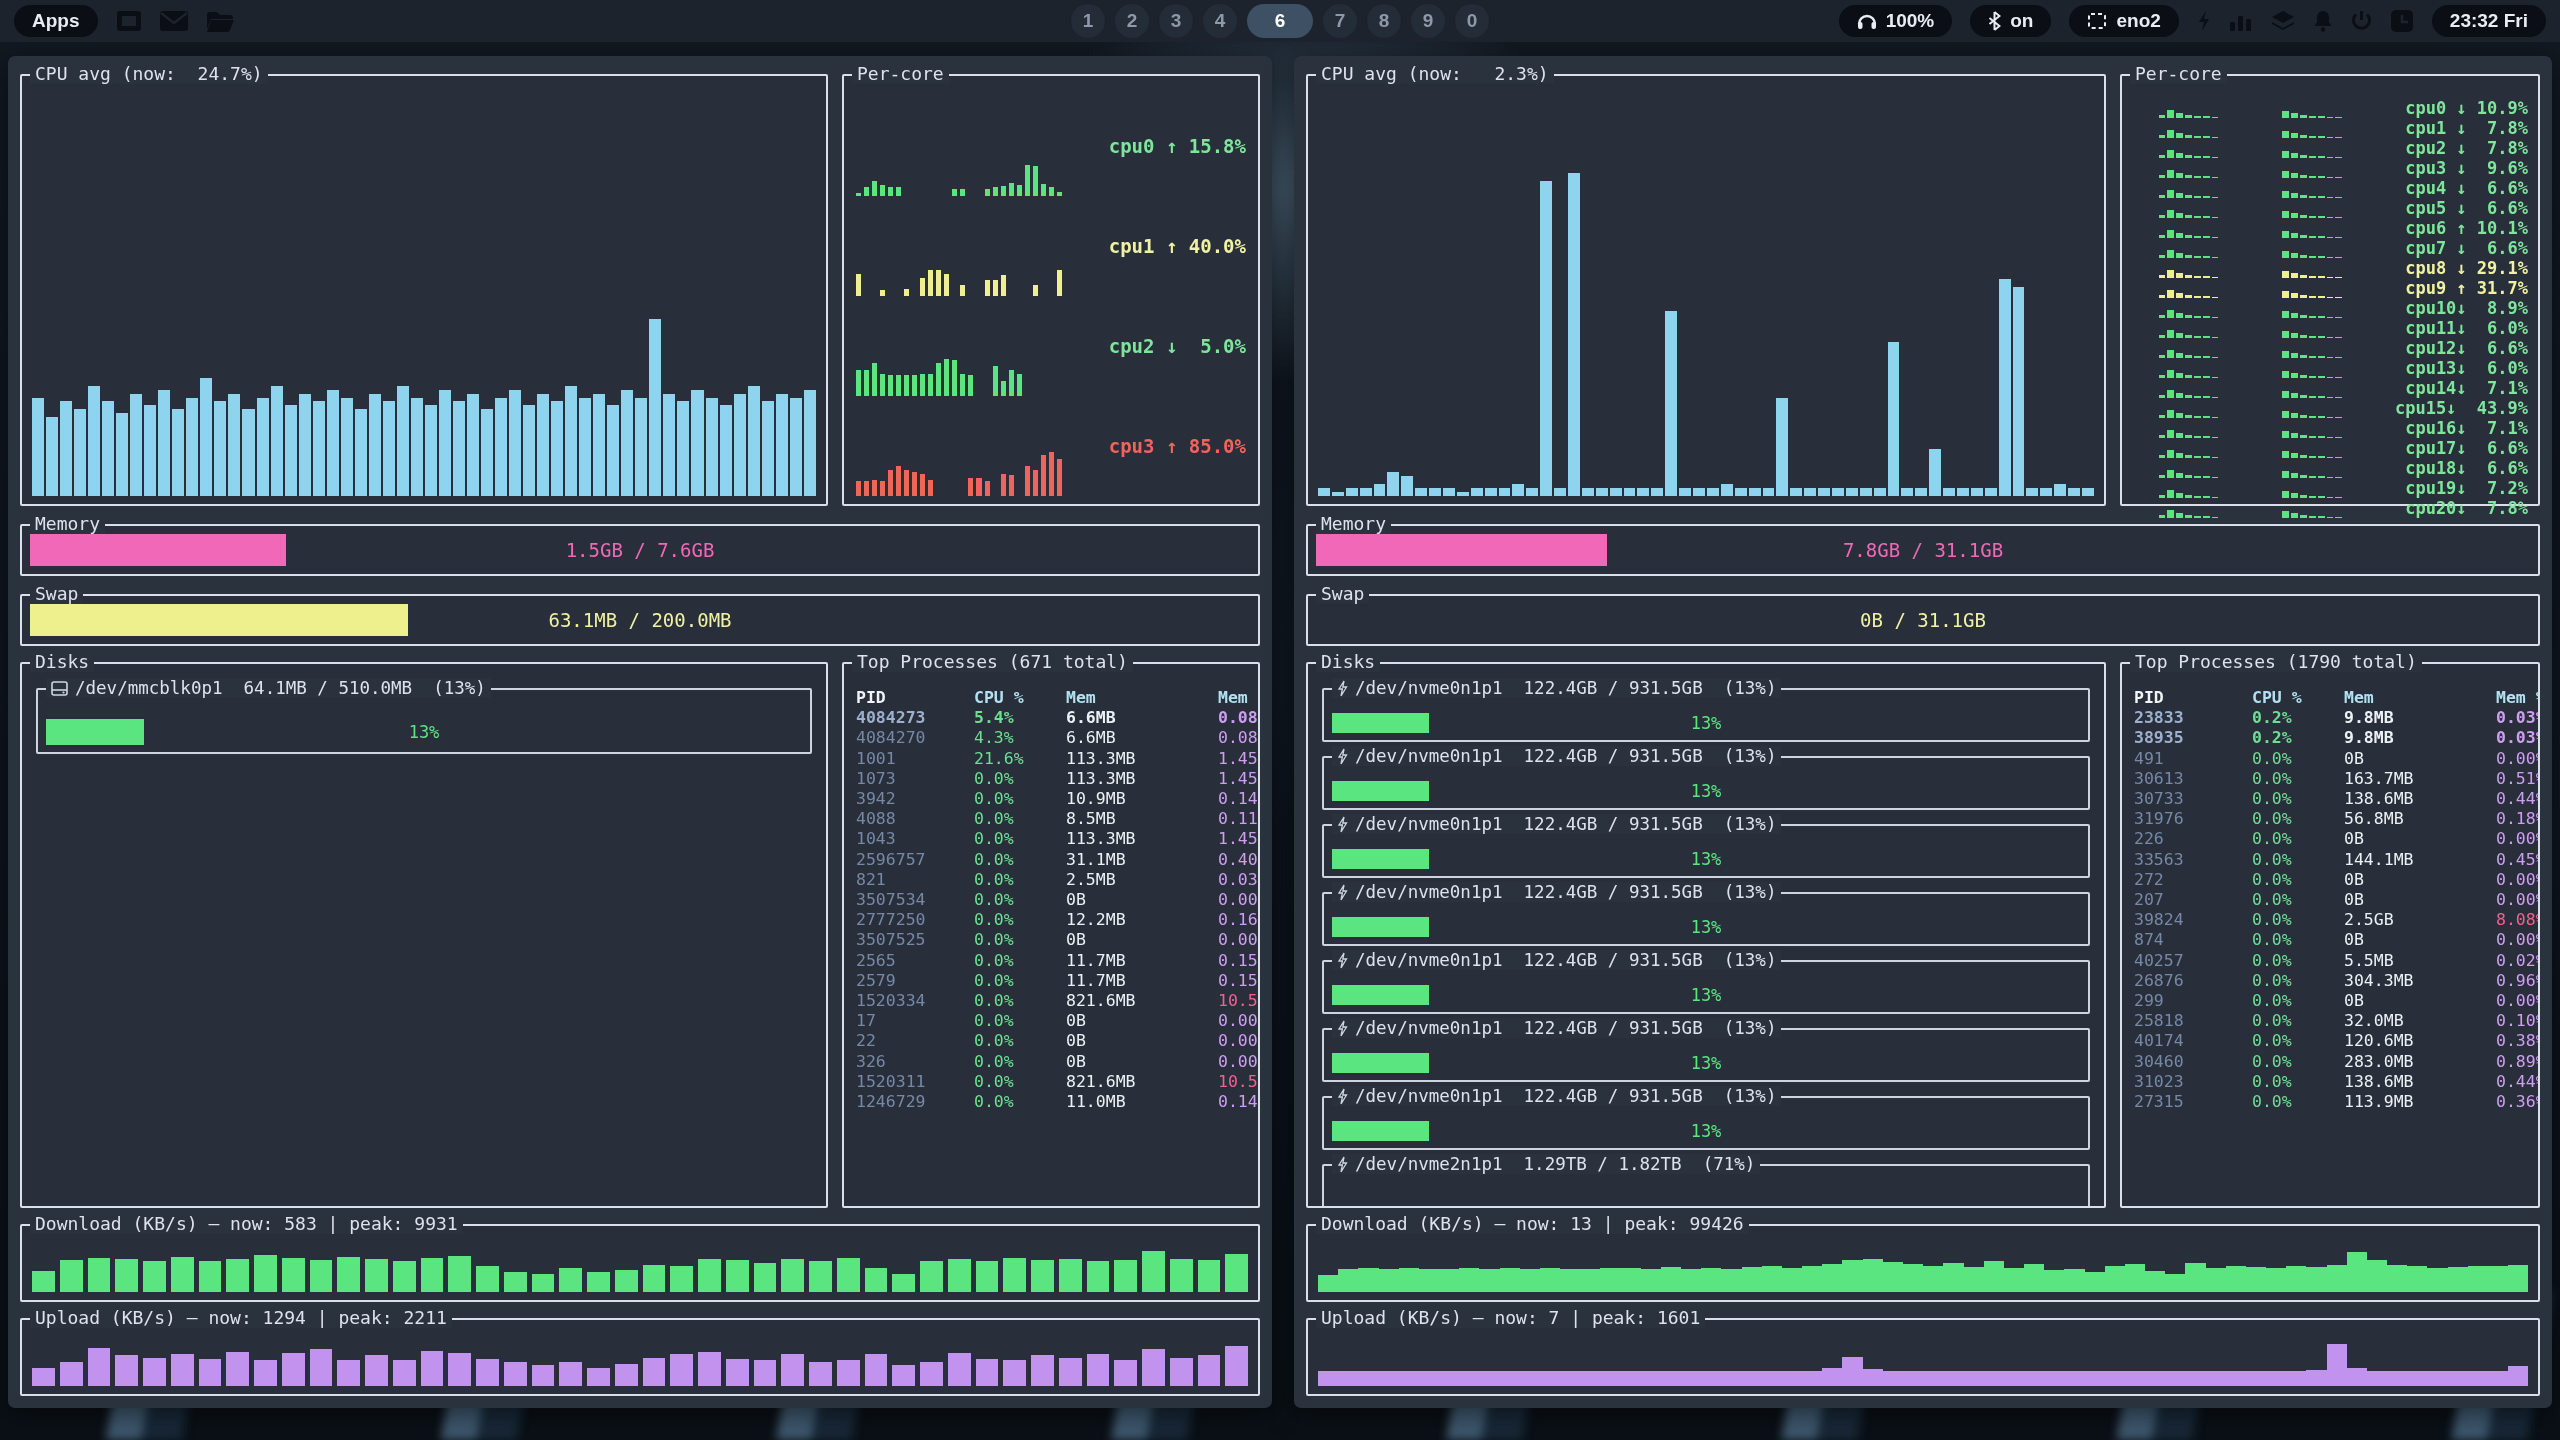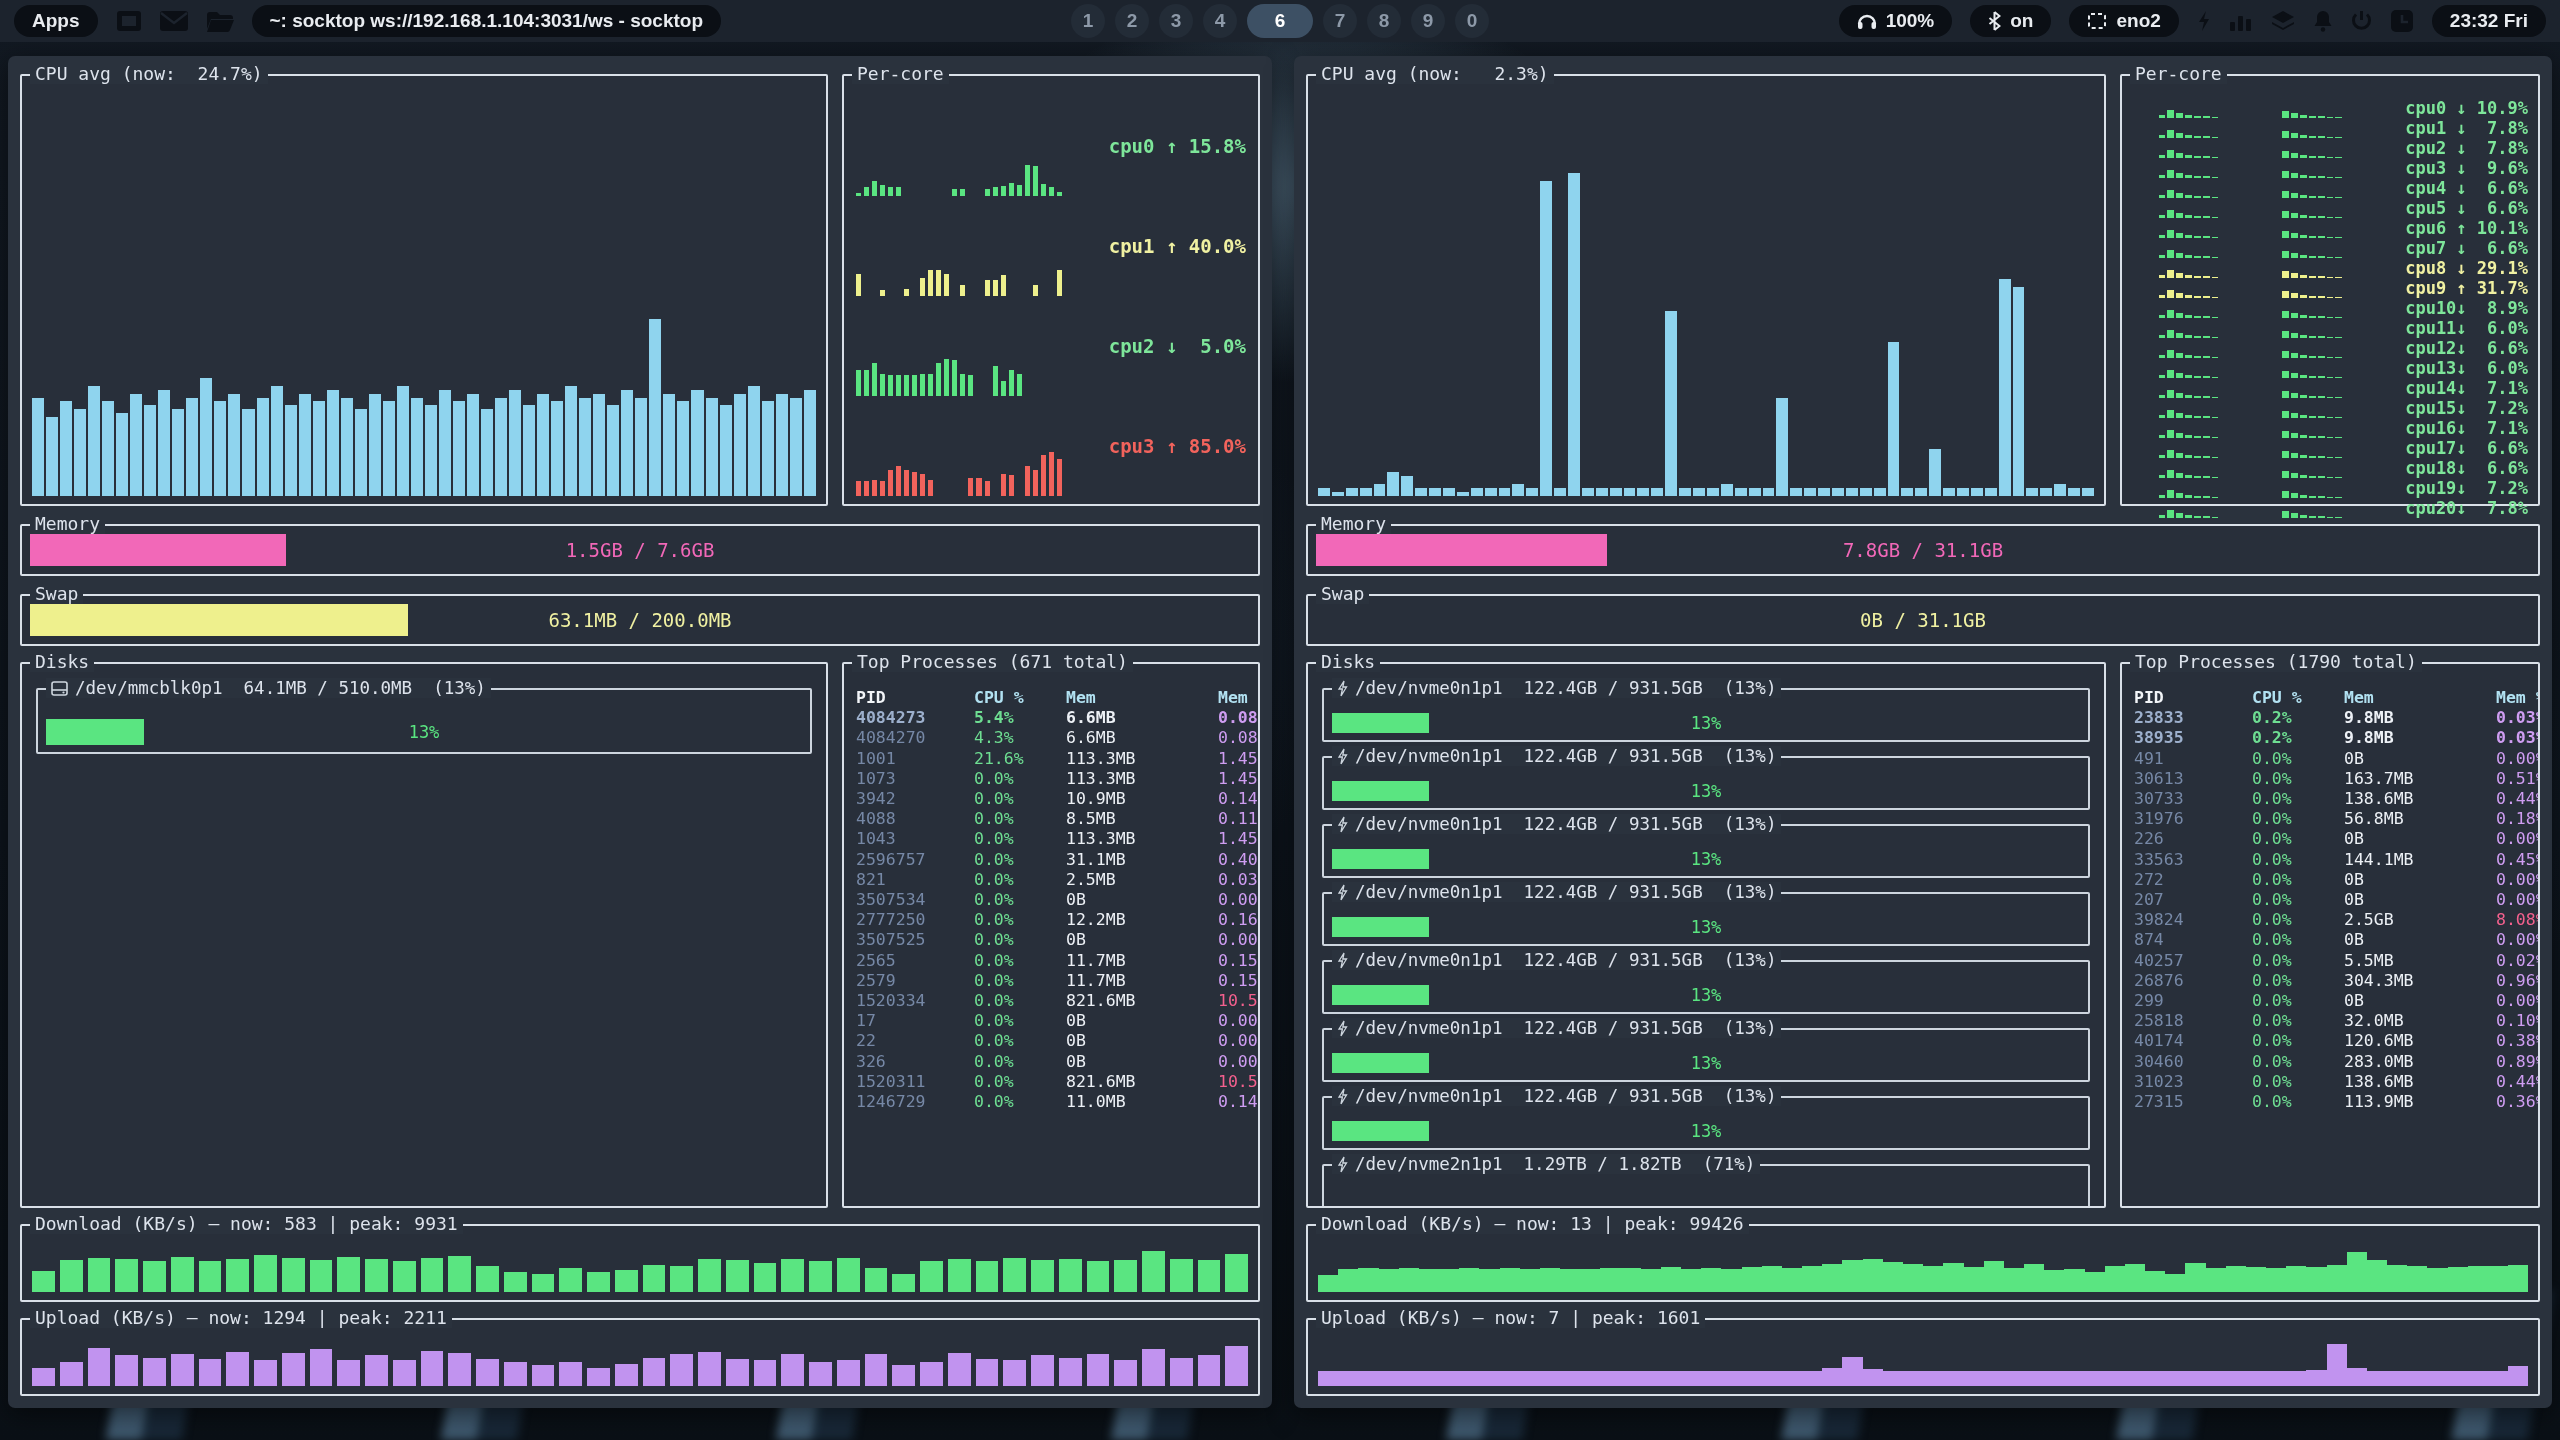--- a/index.html
+++ b/index.html
@@ -108,23 +108,20 @@
         <rect x="0" y="0" width="28" height="20" rx="3" fill="#0b0f15"></rect>
         <path d="M1 2 L14 12 L27 2" stroke="#1c232d" stroke-width="2.4" fill="none"></path>
       </svg>
   </span>
   <span class="baricon">
     <svg width="28" height="21" viewBox="0 0 28 21">
         <path d="M1 4 a3 3 0 0 1 3-3 h7 l3 3 h10 a3 3 0 0 1 3 3 v1 H5 L1 18 Z" fill="#0b0f15"></path>
         <path d="M5 9 h23 l-4 10 a3 3 0 0 1-3 2 H1 Z" fill="#0b0f15"></path>
       </svg>
   </span>
-  <div class="pill">
-    <span>~: socktop ws://192.168.1.104:3031/ws - socktop</span>
-  </div>
 
   <div class="wswrap" id="wswrap">
       <div class="ws">1</div>
       <div class="ws">2</div>
       <div class="ws">3</div>
       <div class="ws">4</div>
       <div class="ws active">6</div>
       <div class="ws">7</div>
       <div class="ws">8</div>
       <div class="ws">9</div>
@@ -1154,21 +1151,21 @@
                   <div class="cbar" style="height: 30%; background: rgb(90, 229, 129);"></div>
                   <div class="cbar" style="height: 18%; background: rgb(90, 229, 129);"></div>
                   <div class="cbar" style="height: 13%; background: rgb(90, 229, 129);"></div>
                   <div class="cbar" style="height: 10%; background: rgb(90, 229, 129);"></div>
                   <div class="cbar" style="height: 8%; background: rgb(90, 229, 129);"></div>
                   <div class="cbar" style="height: 6%; background: rgb(90, 229, 129);"></div>
                   <div class="cbar" style="height: 0%; background: transparent;"></div>
                   <div class="cbar" style="height: 0%; background: transparent;"></div>
                 </div>
               </div>
-              <span class="pcLabelR t-green">cpu15↓  7.2%</span>
+              <span class="pcLabelR t-green">cpu15↓  43.9%</span>
             </div>
             <div class="pcRowR">
               <div class="spark">
                 <div class="chart" style="gap: 2px;">
                   <div class="cbar" style="height: 0%; background: transparent;"></div>
                   <div class="cbar" style="height: 0%; background: transparent;"></div>
                   <div class="cbar" style="height: 0%; background: transparent;"></div>
                   <div class="cbar" style="height: 20%; background: rgb(90, 229, 129);"></div>
                   <div class="cbar" style="height: 45%; background: rgb(90, 229, 129);"></div>
                   <div class="cbar" style="height: 32%; background: rgb(90, 229, 129);"></div>

